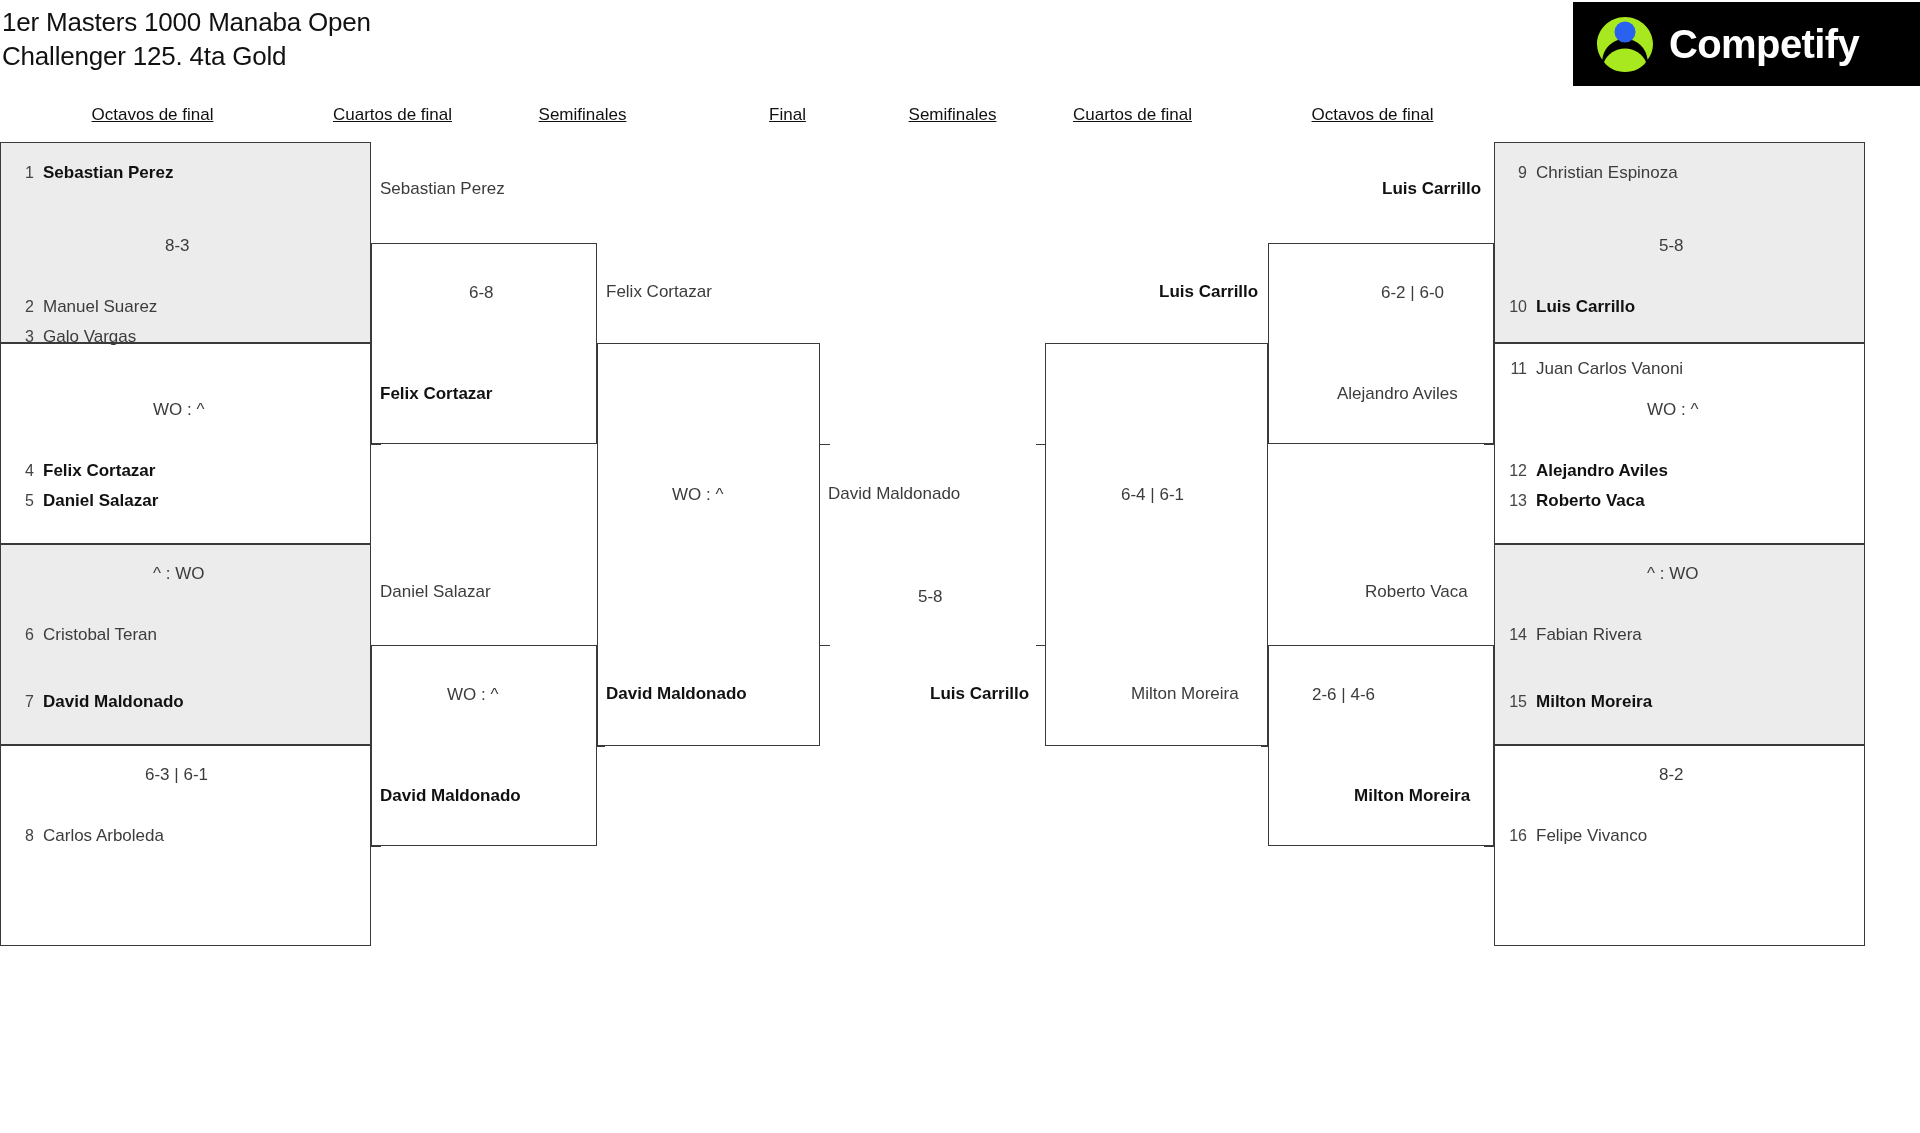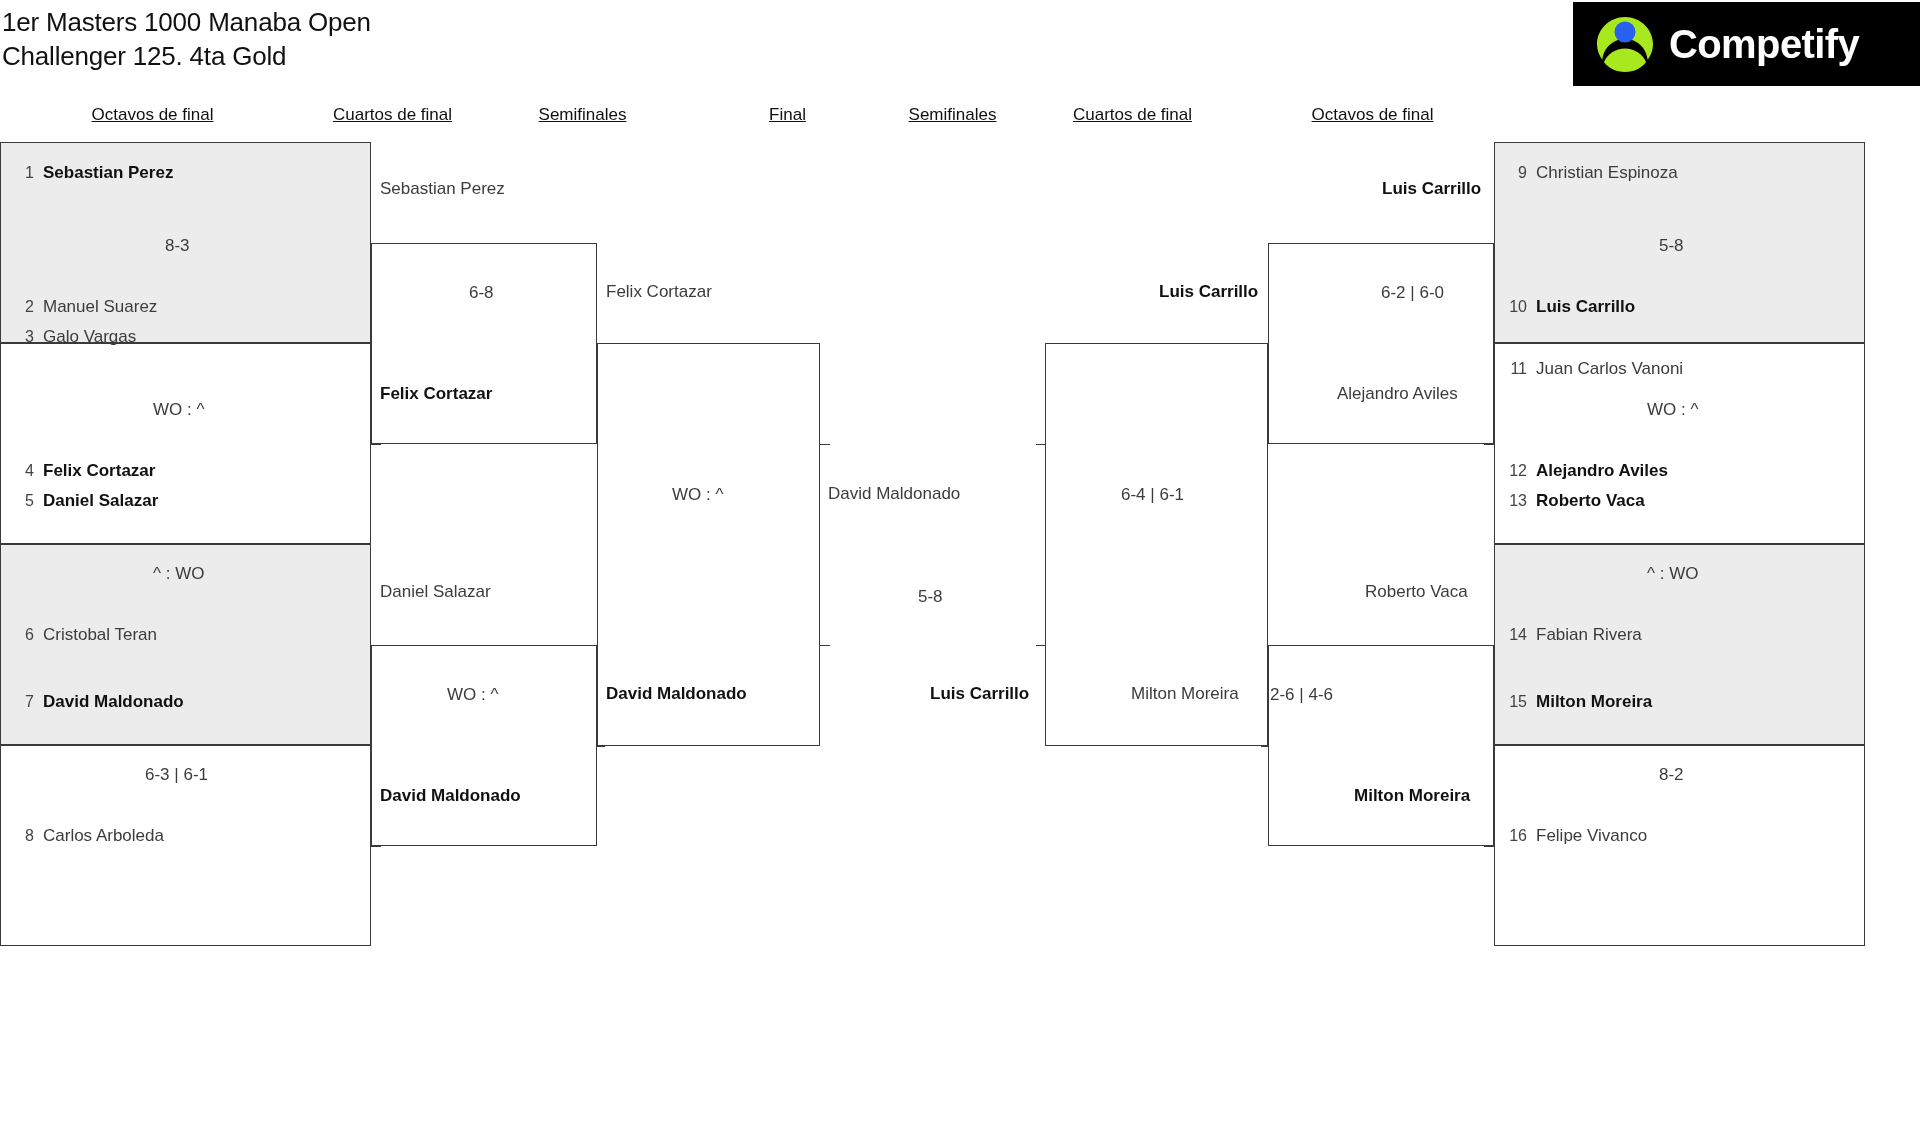--- a/index.html
+++ b/index.html
@@ -195,21 +195,21 @@
     <span class="nm">Alejandro Aviles</span>
   </div>
   <div class="score" style="left:1337px;top:283px;margin-left:44px;">6-2 | 6-0</div>
 
   <div class="pl" style="left:1365px;top:583px;">
     <span class="nm">Roberto Vaca</span>
   </div>
   <div class="pl" style="left:1354px;top:787px;">
     <span class="nm win">Milton Moreira</span>
   </div>
-  <div class="score" style="left:1270px;top:685px;">2-6 | 4-6</div>
+  <div class="score" style="left:1312px;top:685px;">2-6 | 4-6</div>
 
   <div class="mbox shade" style="left:1494px;top:142px;width:371px;height:201px;"></div>
   <div class="mbox plain" style="left:1494px;top:343px;width:371px;height:201px;"></div>
   <div class="mbox shade" style="left:1494px;top:544px;width:371px;height:201px;"></div>
   <div class="mbox plain" style="left:1494px;top:745px;width:371px;height:201px;"></div>
 
   <div class="pl" style="left:1503px;top:164px;">
     <span class="seed">9</span>
     <span class="nm">Christian Espinoza</span>
   </div>

